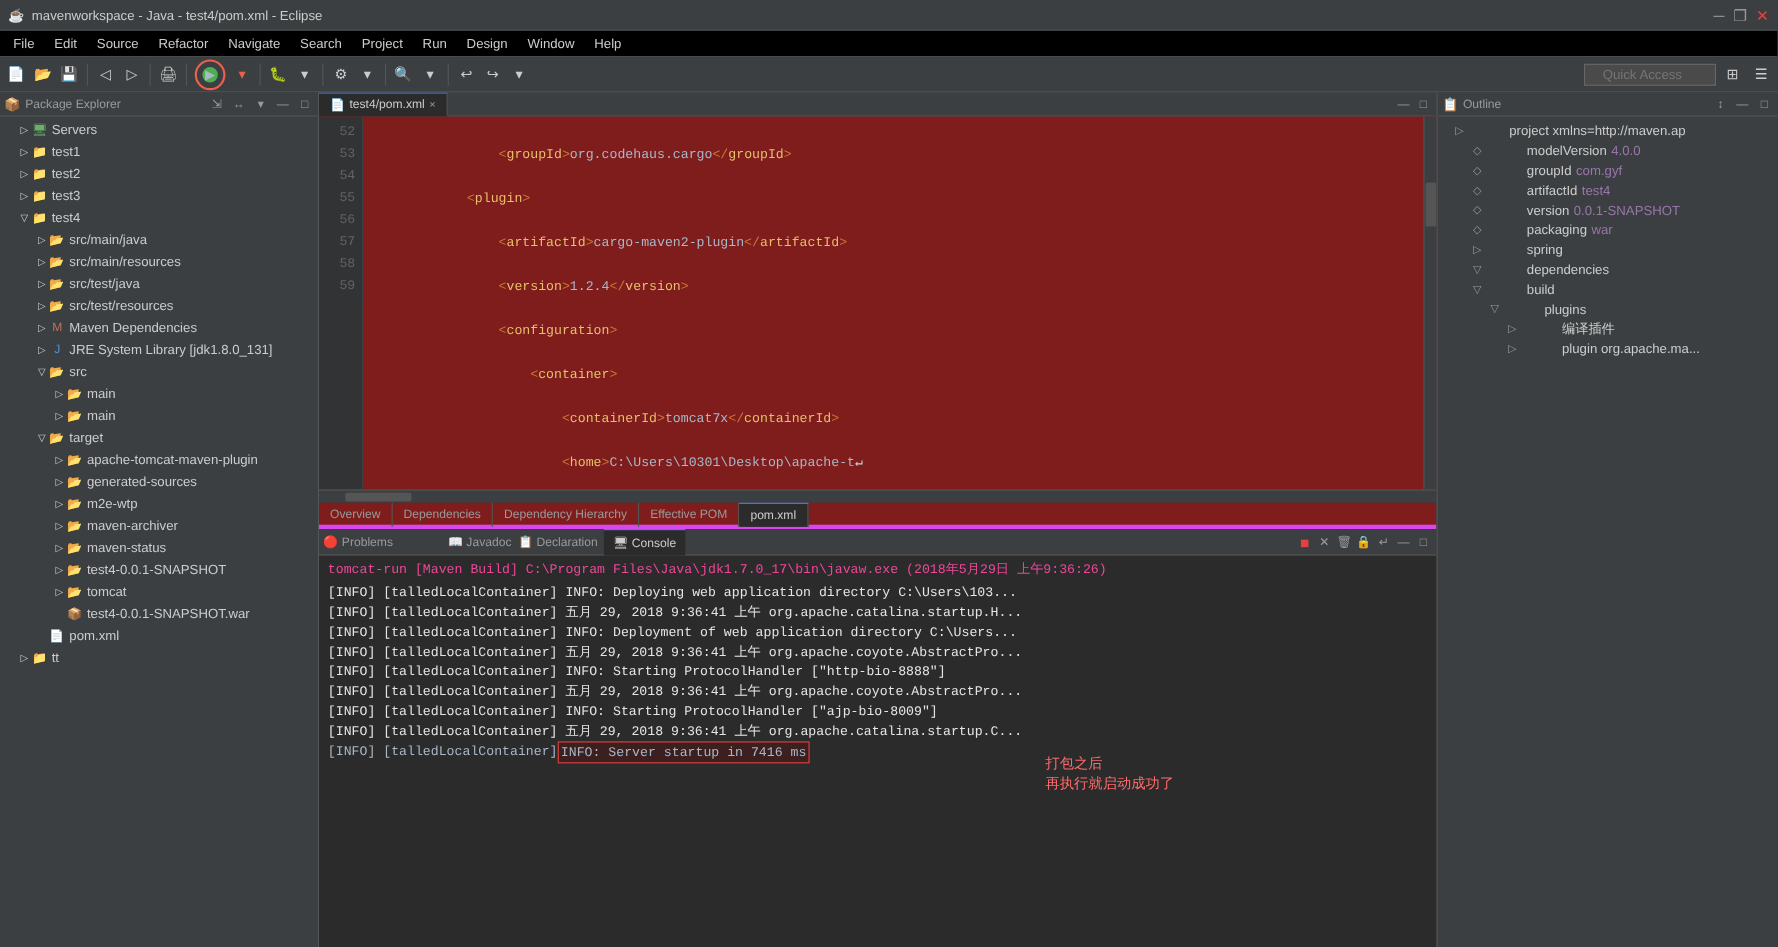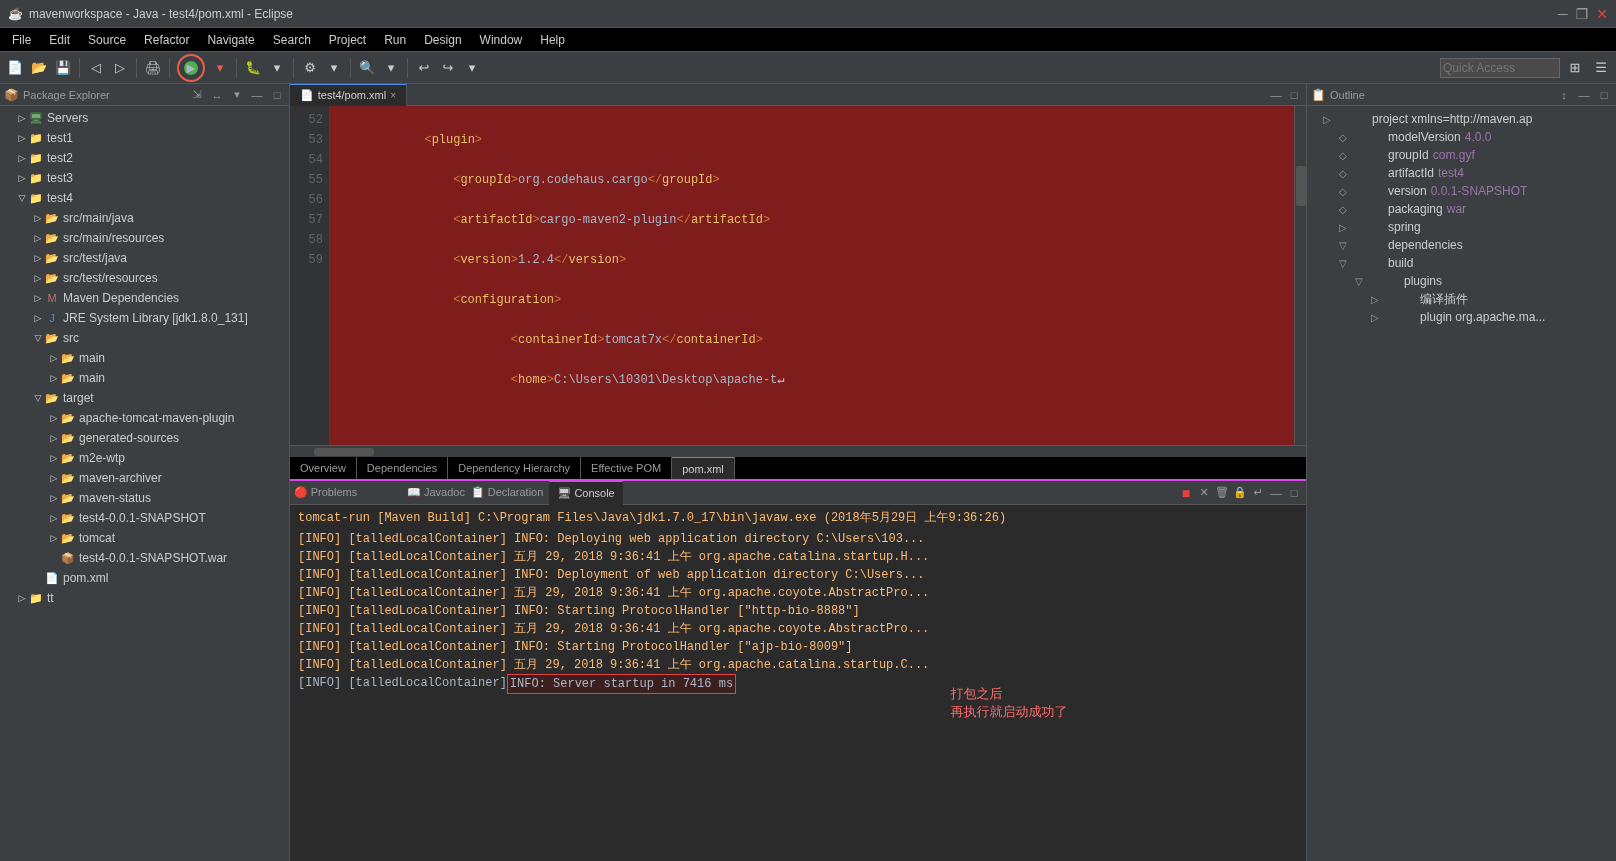--- a/index.html
+++ b/index.html
@@ -76,21 +76,21 @@
     .quick-access {
       margin-left: auto;
       display: flex;
       align-items: center;
       gap: 4px;
     }
     .quick-access input {
       background: #4a4a4a;
       border: 1px solid #666;
       color: #ccc;
-      padding: 2px 2px;
+      padding: 2px 16px;
       font-size: 12px;
       width: 120px;
       height: 20px;
     }
     
     #main-layout {
       display: flex;
       height: calc(861px - 28px - 24px - 32px);
     }
     
@@ -232,22 +232,22 @@
       padding: 4px 8px;
       overflow: auto;
       white-space: pre;
     }
     .code-line { display: block; }
     .xml-tag { color: #e8bf6a; }
     .xml-bracket { color: #cc7832; }
     
     #bottom-tabs {
       display: flex;
-      background: #000000;
-      border-bottom: 2px solid #d946ef;
+      background: #7f1d1d;
+      border-bottom: 4px solid #d946ef;
       height: 24px;
       align-items: flex-start;
     }
     .bottom-tab {
       padding: 2px 10px;
       font-size: 11px;
       color: #9a9a9a;
       border-right: 1px solid #555;
       cursor: pointer;
       height: 22px;
@@ -288,29 +288,29 @@
     #console-content {
       flex: 1;
       overflow-y: auto;
       overflow-x: auto;
       padding: 4px 8px;
       font-family: 'Courier New', monospace;
       font-size: 12px;
       color: #a9b7c6;
     }
     .console-header-line {
-      color: #fdba74;
+      color: #ec4899;
       margin-bottom: 4px;
     }
     .console-line {
       display: flex;
       white-space: nowrap;
       line-height: 18px;
     }
-    .console-info { color: #fdba74; }
+    .console-info { color: #e5e5e5; }
     .console-highlight {
       background: #3c1f1f;
       border: 1px solid #e84040;
       padding: 0 2px;
     }
     .annotation-box {
       position: absolute;
       right: 60px;
       bottom: 140px;
       color: #ff6b6b;
@@ -664,25 +664,26 @@
           <div>52</div>
           <div>53</div>
           <div>54</div>
           <div>55</div>
           <div>56</div>
           <div>57</div>
           <div>58</div>
           <div>59</div>
         </div>
         <div class="code-content">
+<span class="code-line">                <span class="xml-bracket">&lt;</span><span class="xml-tag">groupId</span><span class="xml-bracket">&gt;</span>org.codehaus.cargo<span class="xml-bracket">&lt;/</span><span class="xml-tag">groupId</span><span class="xml-bracket">&gt;</span></span>
 <span class="code-line">            <span class="xml-bracket">&lt;</span><span class="xml-tag">plugin</span><span class="xml-bracket">&gt;</span></span>
-<span class="code-line">                <span class="xml-bracket">&lt;</span><span class="xml-tag">groupId</span><span class="xml-bracket">&gt;</span>org.codehaus.cargo<span class="xml-bracket">&lt;/</span><span class="xml-tag">groupId</span><span class="xml-bracket">&gt;</span></span>
 <span class="code-line">                <span class="xml-bracket">&lt;</span><span class="xml-tag">artifactId</span><span class="xml-bracket">&gt;</span>cargo-maven2-plugin<span class="xml-bracket">&lt;/</span><span class="xml-tag">artifactId</span><span class="xml-bracket">&gt;</span></span>
 <span class="code-line">                <span class="xml-bracket">&lt;</span><span class="xml-tag">version</span><span class="xml-bracket">&gt;</span>1.2.4<span class="xml-bracket">&lt;/</span><span class="xml-tag">version</span><span class="xml-bracket">&gt;</span></span>
 <span class="code-line">                <span class="xml-bracket">&lt;</span><span class="xml-tag">configuration</span><span class="xml-bracket">&gt;</span></span>
+<span class="code-line">                    <span class="xml-bracket">&lt;</span><span class="xml-tag">container</span><span class="xml-bracket">&gt;</span></span>
 <span class="code-line">                        <span class="xml-bracket">&lt;</span><span class="xml-tag">containerId</span><span class="xml-bracket">&gt;</span>tomcat7x<span class="xml-bracket">&lt;/</span><span class="xml-tag">containerId</span><span class="xml-bracket">&gt;</span></span>
 <span class="code-line">                        <span class="xml-bracket">&lt;</span><span class="xml-tag">home</span><span class="xml-bracket">&gt;</span>C:\Users\10301\Desktop\apache-t<span style="color:#ccc;">↵</span></span>
         </div>
         <div class="vert-scrollbar">
           <div class="scrollbar-thumb"></div>
         </div>
       </div>
 
       <div style="height:12px; background:#3c3f41; border-top:1px solid #555; display:flex; align-items:center; padding:0 4px;">
         <div style="width:60px; height:8px; background:#555; border-radius:2px; margin-left:20px;"></div>

